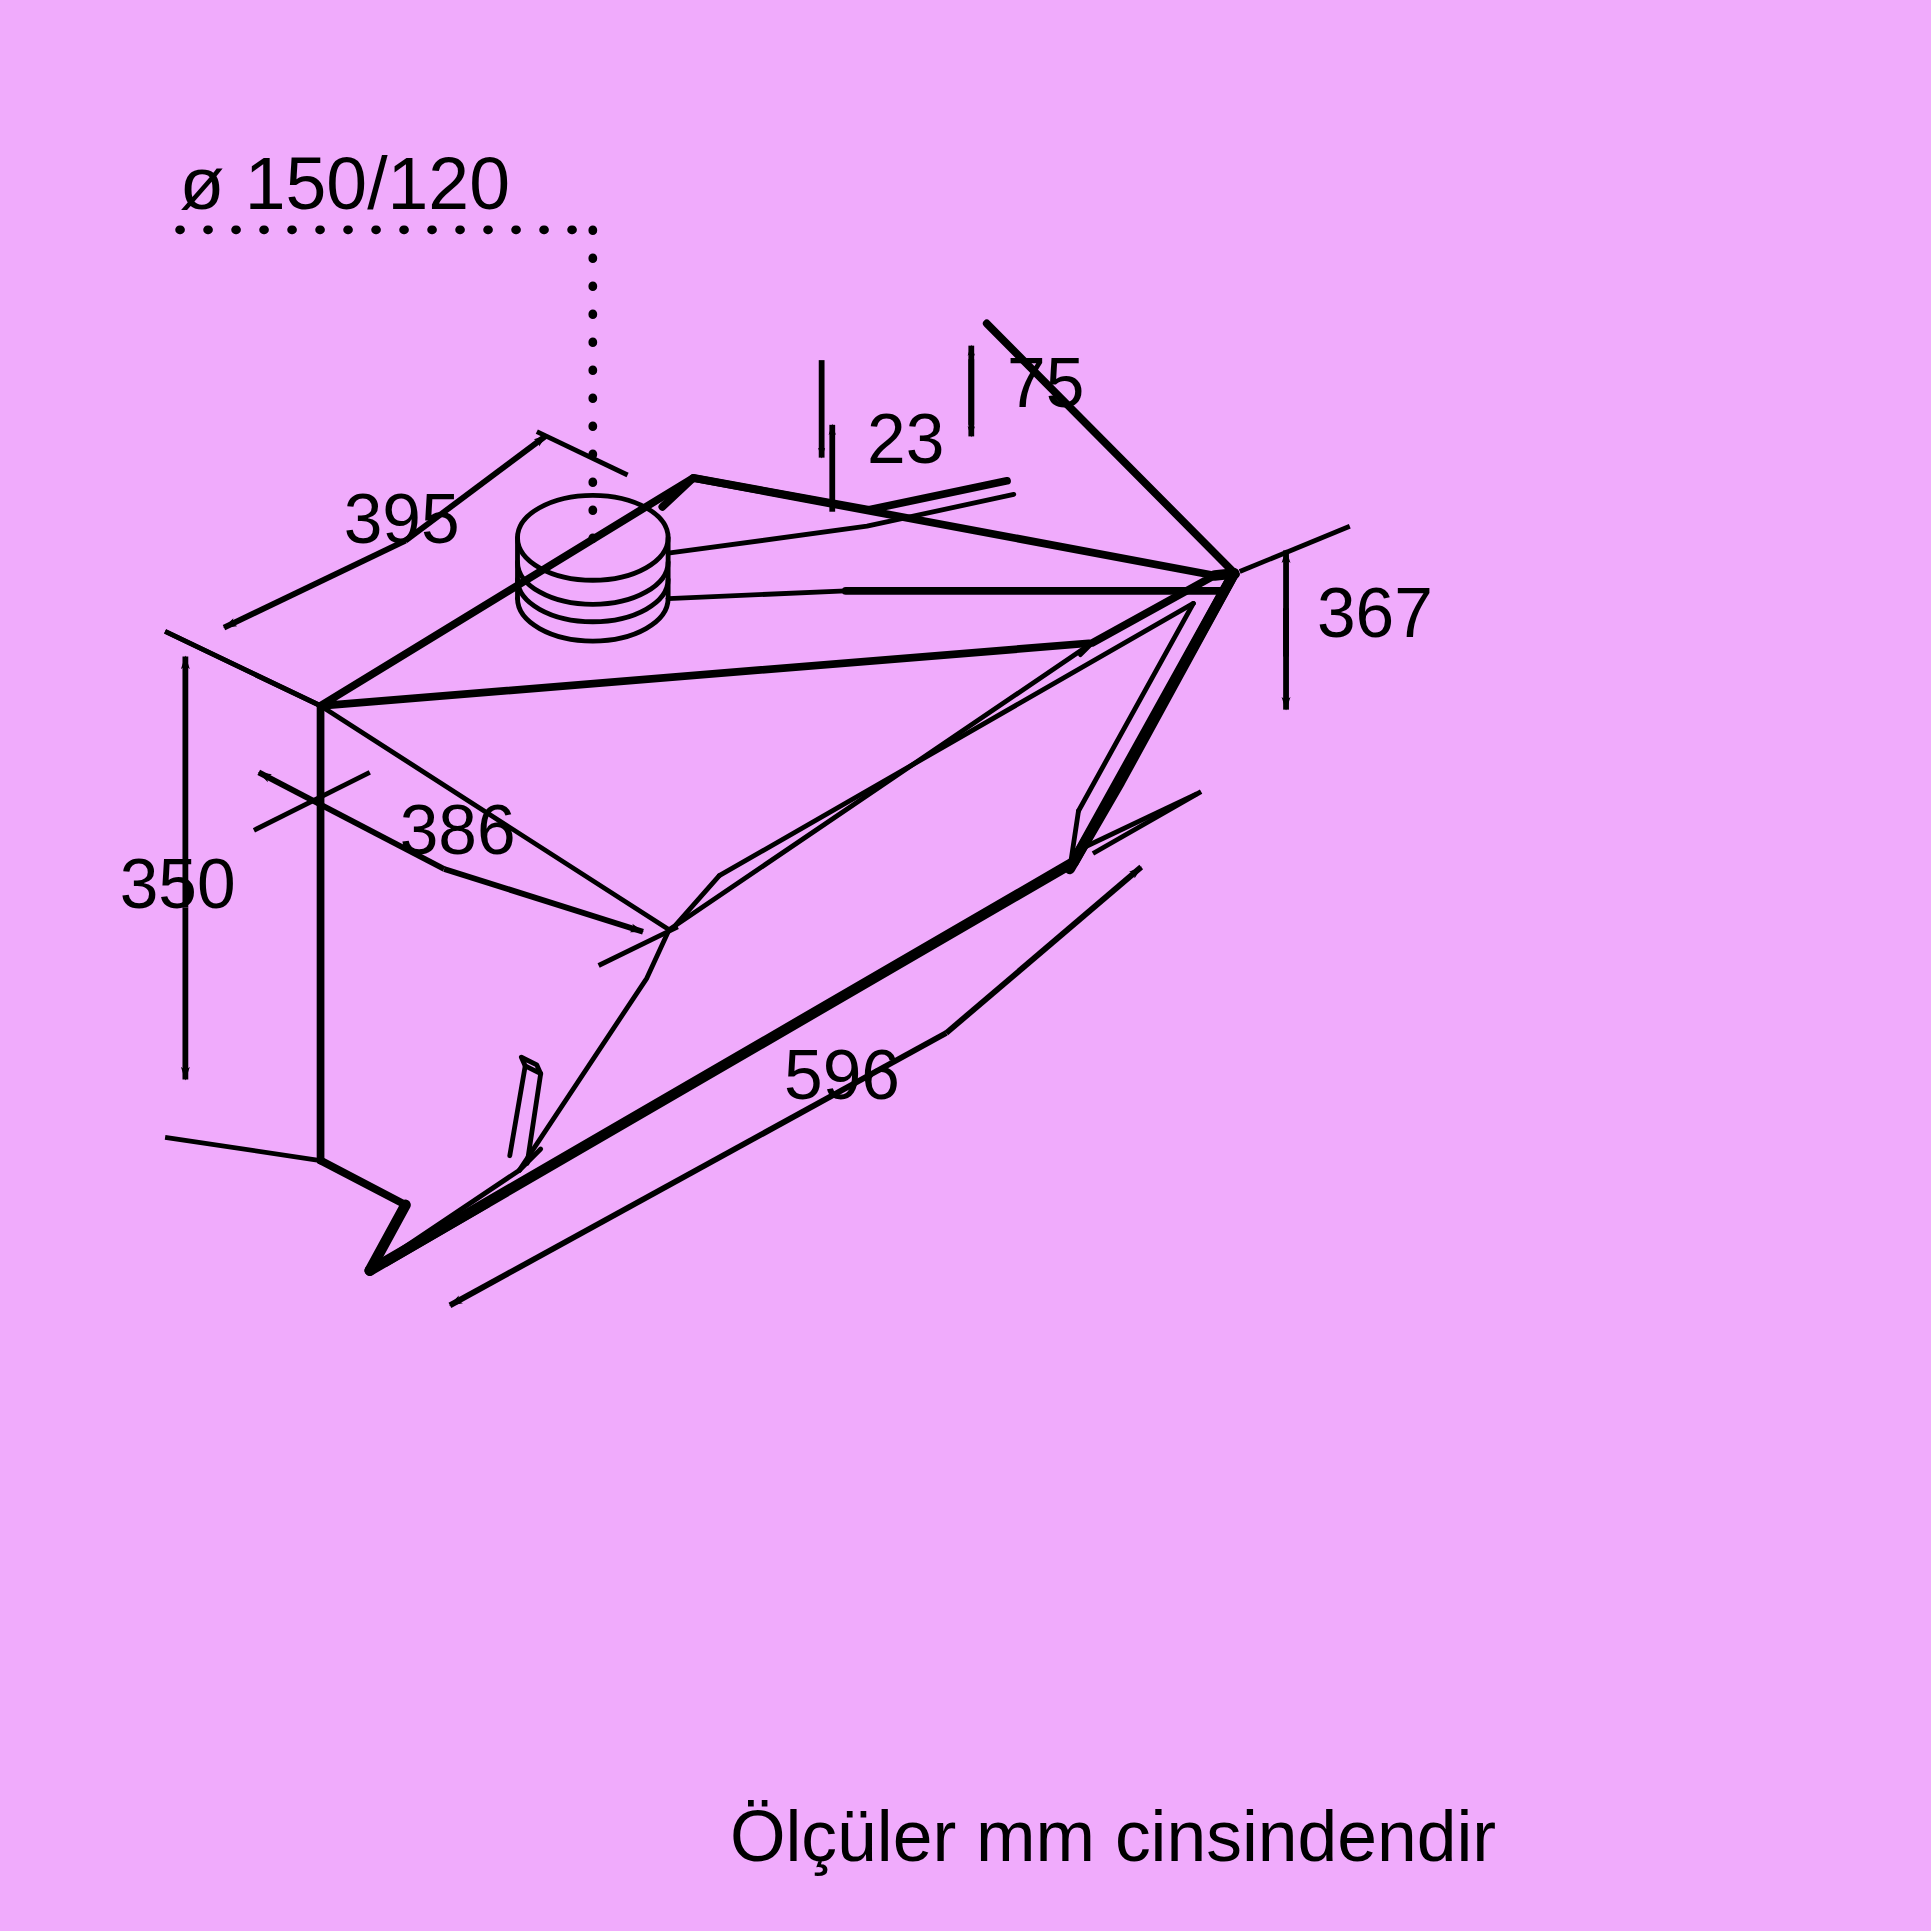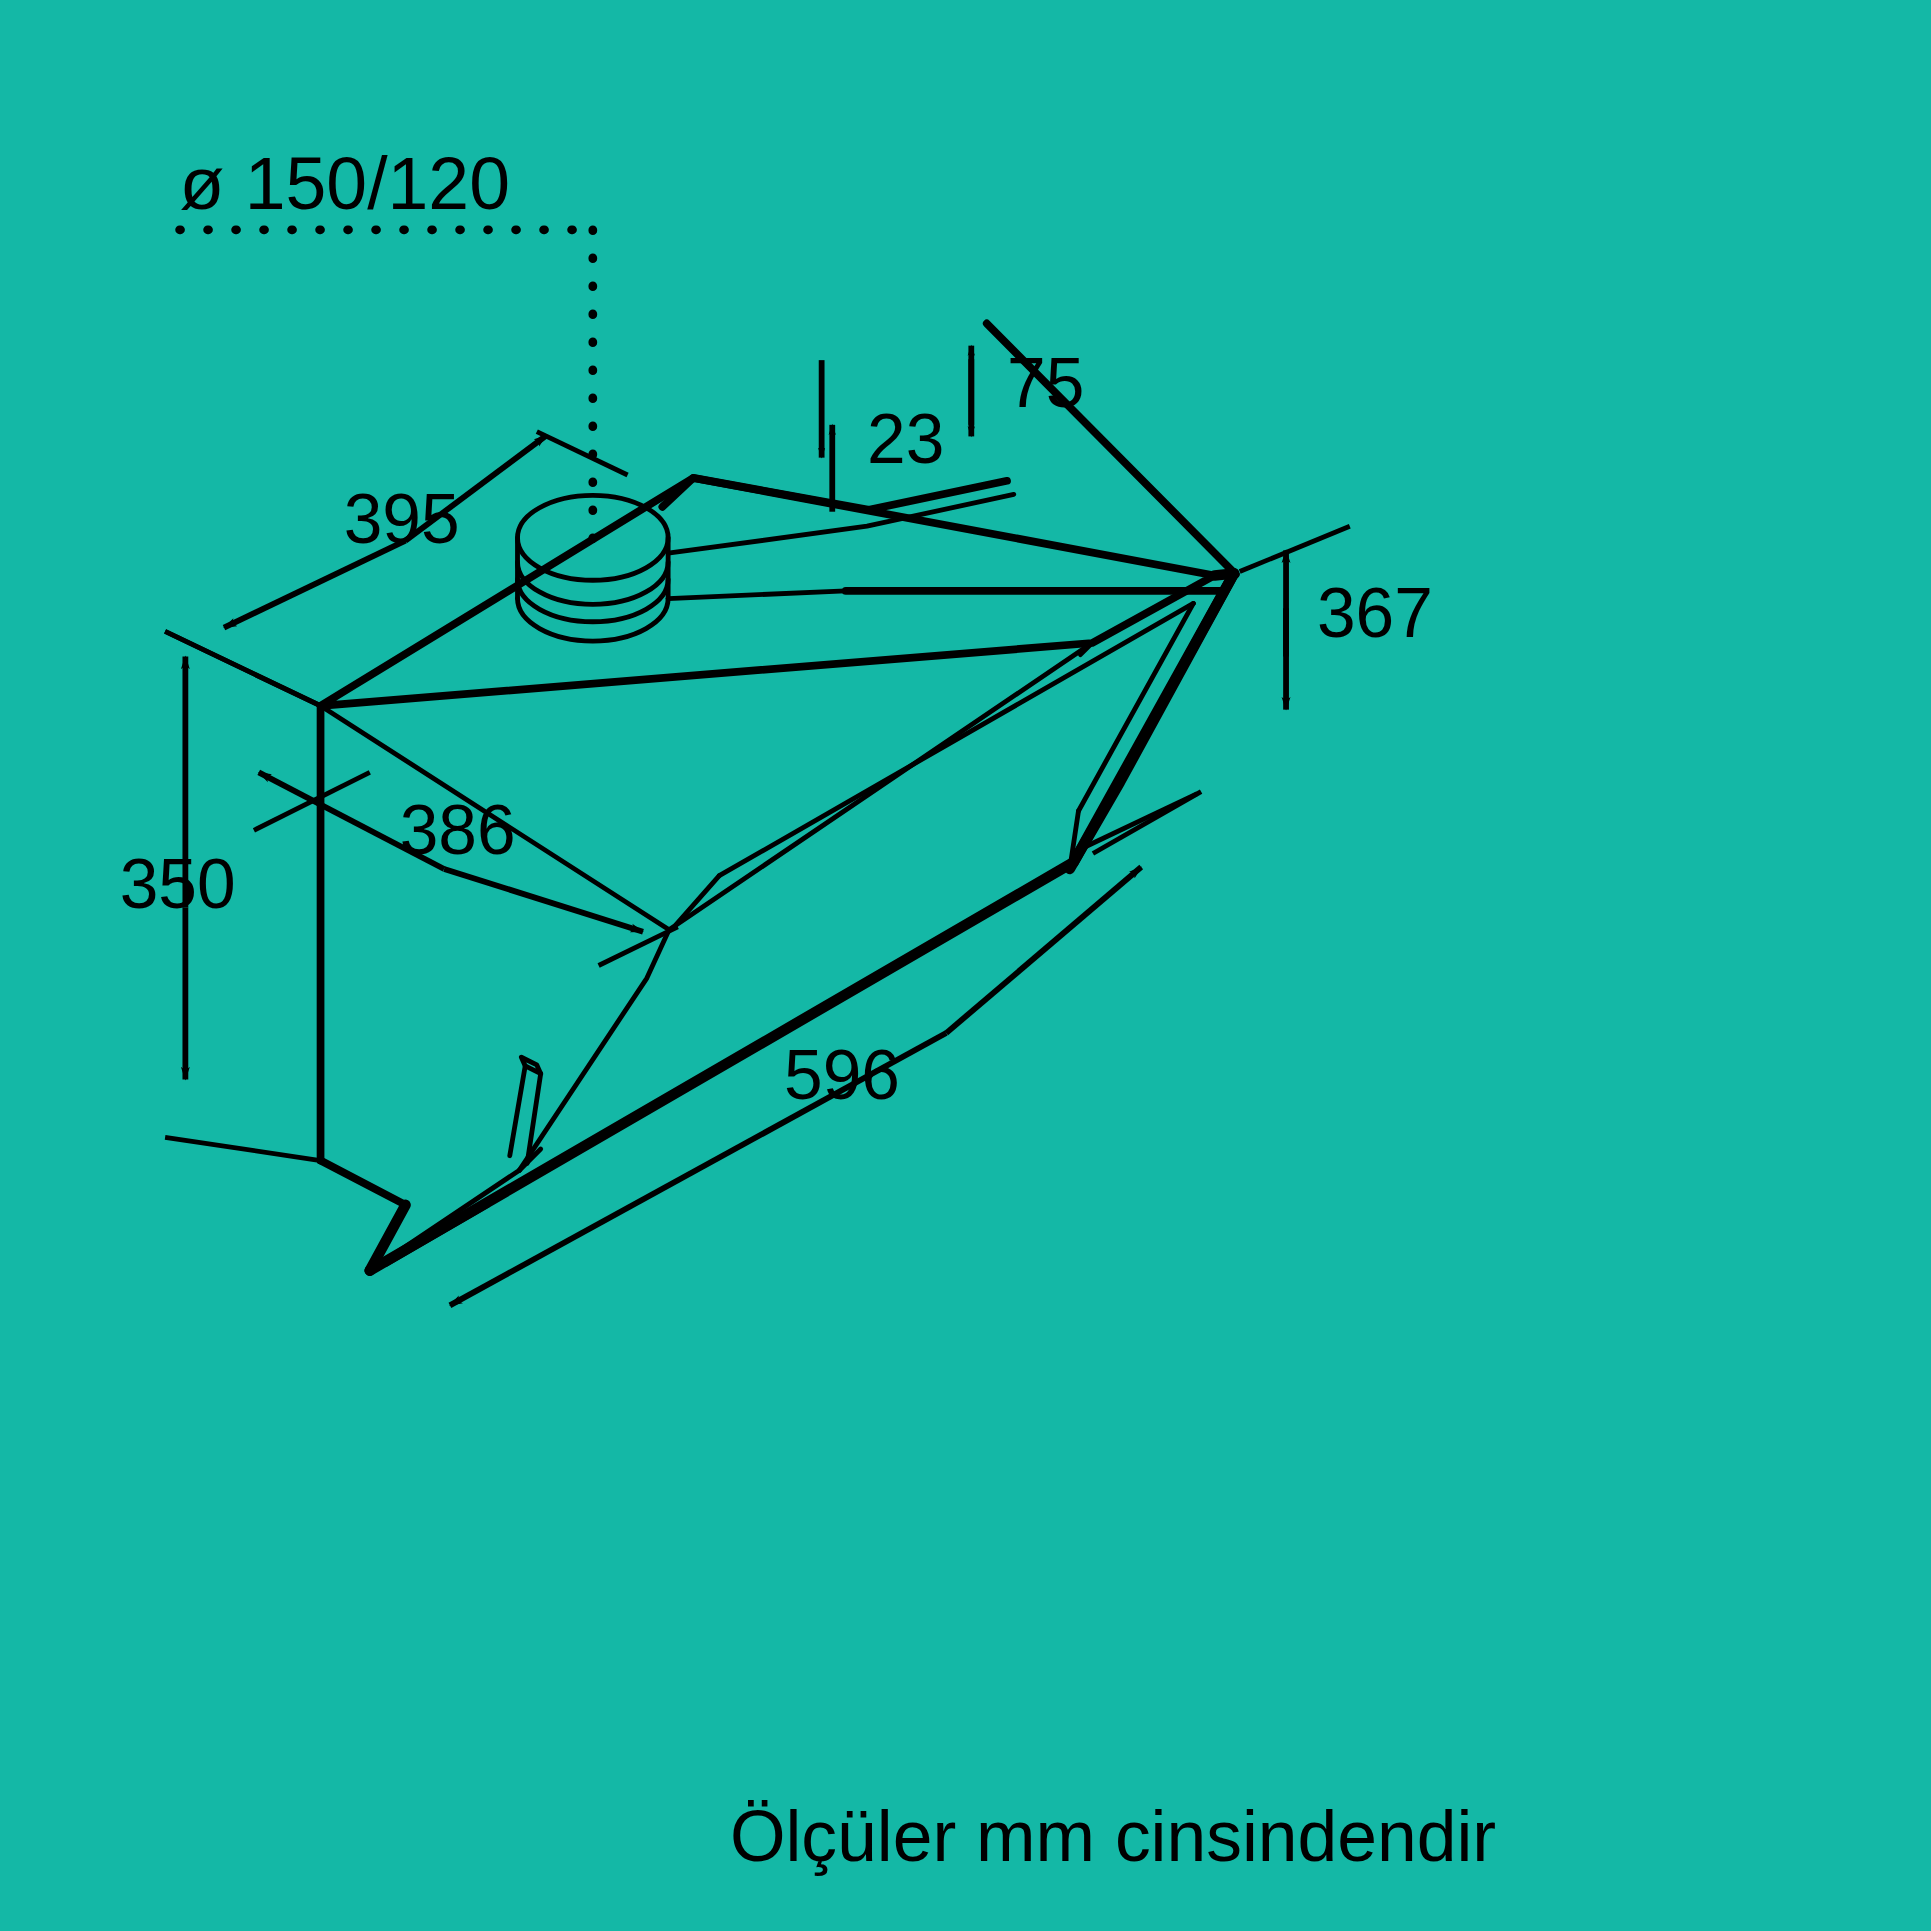--- a/index.html
+++ b/index.html
@@ -11,21 +11,21 @@
     width: 1931px;
     height: 1931px;
     font-family: "Liberation Sans", sans-serif;
     color: #000000;
     overflow: hidden;
   }
   #stage {
     position: relative;
     width: 1931px;
     height: 1931px;
-    background: #14b8a6;
+    background: #f0abfc;
   }
   #drawing {
     position: absolute;
     left: 0;
     top: 0;
     width: 1931px;
     height: 1931px;
   }
   .dim-text {
     font-family: "Liberation Sans", sans-serif;

